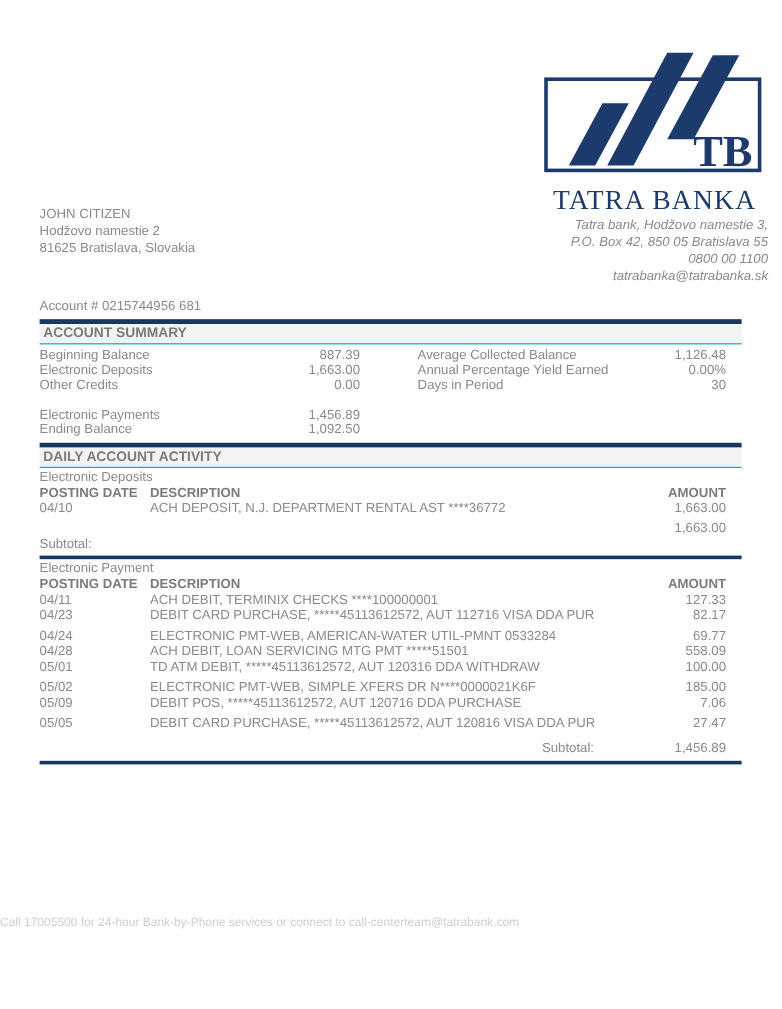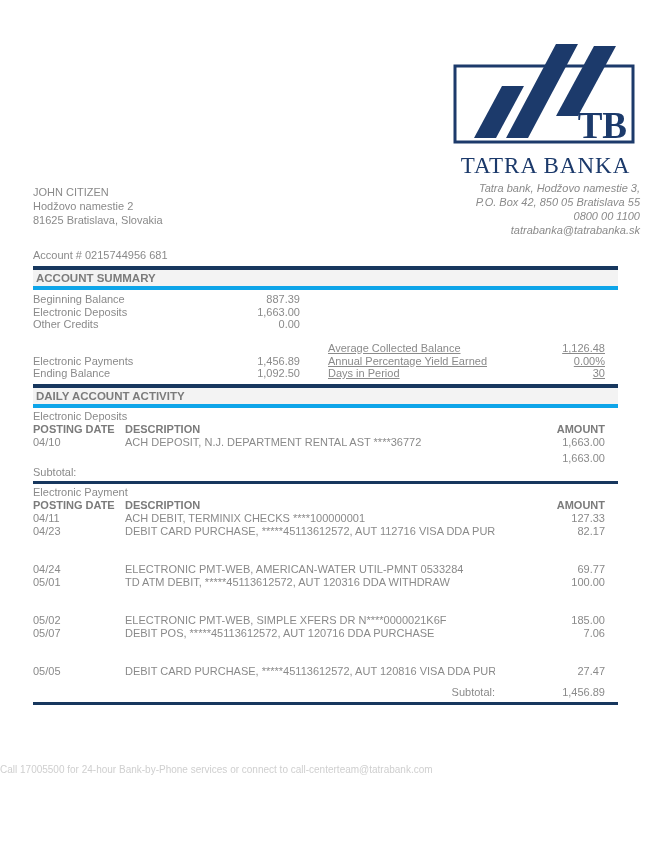--- a/index.html
+++ b/index.html
@@ -9,48 +9,48 @@
     color:#8a8a8a;font-size:11px;line-height:13px;
   }
   
   .logo-block{position:absolute;left:443px;top:33px;width:205px;}
   .logo-name{
     font-family:"Liberation Serif","DejaVu Serif",serif;
     font-weight:normal;color:#1c3a6b;font-size:23px;line-height:24px;
     letter-spacing:1px;text-align:center;margin-top:1px;white-space:nowrap;
   }
   
-  .customer-address{position:absolute;left:33px;top:185px;line-height:14px;color:#8a8a8a;}
+  .customer-address{position:absolute;left:33px;top:172px;line-height:14px;color:#8a8a8a;}
   .bank-address{position:absolute;left:350px;top:181px;width:290px;text-align:right;line-height:14px;color:#8a8a8a;font-style:italic;}
   
   .content{position:absolute;left:33px;top:249px;width:585px;}
   .account-line{margin-bottom:4px;color:#8a8a8a;}
   .navy-rule{height:4px;background:#17375e;}
   .navy-rule.thin{height:3px;}
   .section-title{
-    background:#f3f3f3;border-bottom:4px solid #0ea5e9;
+    background:#f3f3f3;border-bottom:1px solid #0ea5e9;
     font-weight:bold;color:#7b7b7b;padding:2px 3px 1px 3px;font-size:11.5px;
   }
   
-  .summary-grid{display:flex;padding:3px 0 4px 0;align-items:flex-end;}
+  .summary-grid{display:flex;padding:3px 0 4px 0;}
   .sum-col-left{width:267px;}
-  .sum-col-right{flex:1;margin-left:28px;text-decoration:underline;}
+  .sum-col-right{flex:1;margin-left:48px;}
   .sum-row{display:flex;line-height:12.5px;}
-  .sum-row.gap{margin-top:24px;}
+  .sum-row.gap{margin-top:12px;}
   .sum-label{flex:1;}
   .sum-value{text-align:right;white-space:nowrap;}
   .sum-col-right .sum-value{padding-right:13px;}
   
   .subsection-name{padding-top:2px;}
   .tx-head,.tx-row{display:flex;line-height:13px;}
   .tx-head{font-weight:bold;color:#7b7b7b;align-items:flex-end;}
   .col-date{width:92px;flex:none;}
   .col-desc{flex:1;padding-right:8px;white-space:nowrap;overflow:hidden;}
   .col-amt{width:110px;flex:none;text-align:right;padding-right:13px;white-space:nowrap;}
-  .tx-row.gap{margin-top:25px;}
+  .tx-row.gap{margin-top:4px;}
   .subtotal-amount-line{text-align:right;padding-right:13px;margin-top:3px;}
   .subtotal-label-line{margin-top:1px;margin-bottom:2px;}
   .subtotal-row{display:flex;justify-content:flex-end;align-items:baseline;margin-top:8px;margin-bottom:3px;}
   .footer{
     position:absolute;left:0;top:763px;width:652px;text-align:left;
     color:#cfcfcf;font-size:10px;
   }
 </style>
 </head>
 <body>
@@ -164,31 +164,36 @@
           <span class="col-date">04/23</span>
           <span class="col-desc">DEBIT CARD PURCHASE, *****45113612572, AUT 112716 VISA DDA PUR</span>
           <span class="col-amt">82.17</span>
         </div>
         <div class="tx-row gap">
           <span class="col-date">04/24</span>
           <span class="col-desc">ELECTRONIC PMT-WEB, AMERICAN-WATER UTIL-PMNT 0533284</span>
           <span class="col-amt">69.77</span>
         </div>
         <div class="tx-row">
+          <span class="col-date">04/28</span>
+          <span class="col-desc">ACH DEBIT, LOAN SERVICING MTG PMT *****51501</span>
+          <span class="col-amt">558.09</span>
+        </div>
+        <div class="tx-row">
           <span class="col-date">05/01</span>
           <span class="col-desc">TD ATM DEBIT, *****45113612572, AUT 120316 DDA WITHDRAW</span>
           <span class="col-amt">100.00</span>
         </div>
         <div class="tx-row gap">
           <span class="col-date">05/02</span>
           <span class="col-desc">ELECTRONIC PMT-WEB, SIMPLE XFERS DR N****0000021K6F</span>
           <span class="col-amt">185.00</span>
         </div>
         <div class="tx-row">
-          <span class="col-date">05/07</span>
+          <span class="col-date">05/09</span>
           <span class="col-desc">DEBIT POS, *****45113612572, AUT 120716 DDA PURCHASE</span>
           <span class="col-amt">7.06</span>
         </div>
         <div class="tx-row gap">
           <span class="col-date">05/05</span>
           <span class="col-desc">DEBIT CARD PURCHASE, *****45113612572, AUT 120816 VISA DDA PUR</span>
           <span class="col-amt">27.47</span>
         </div>
       </div>
     <div class="subtotal-row">

